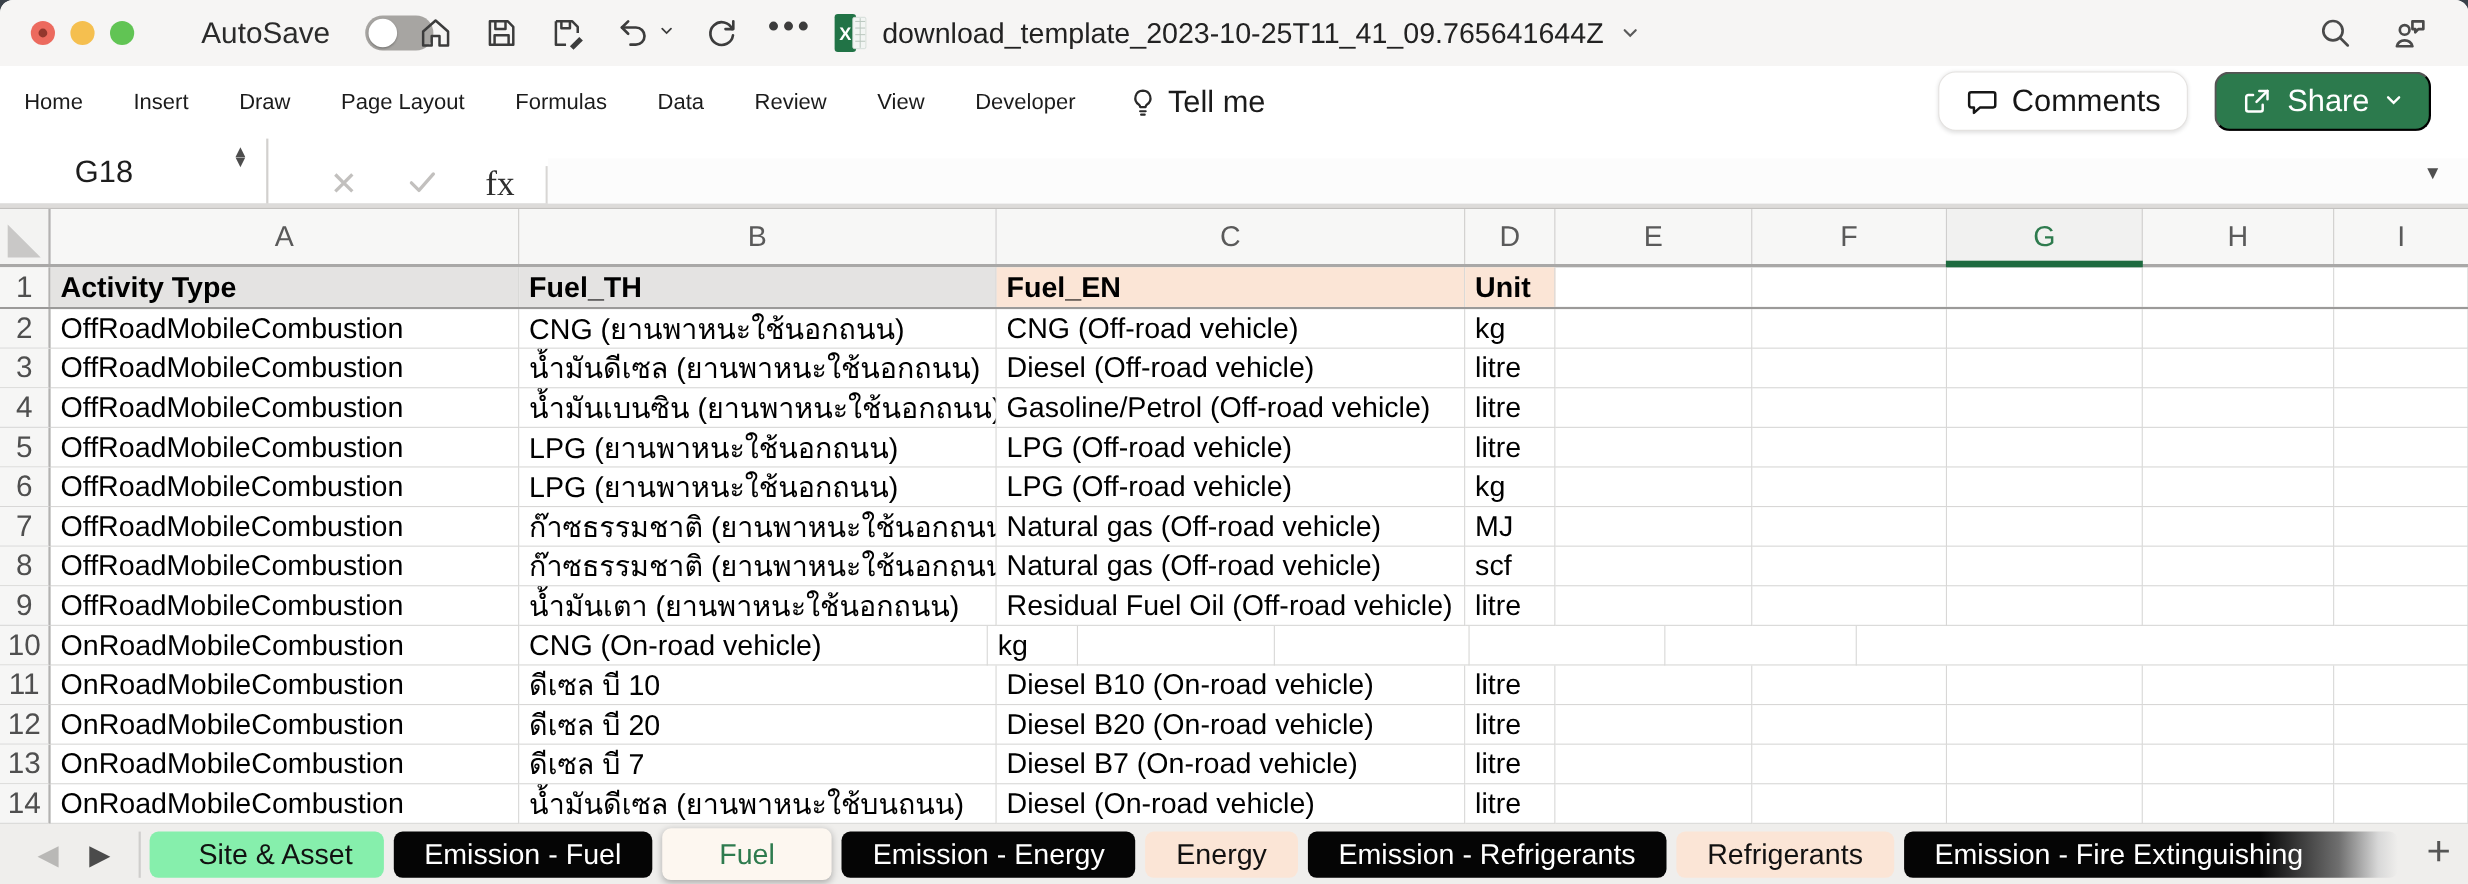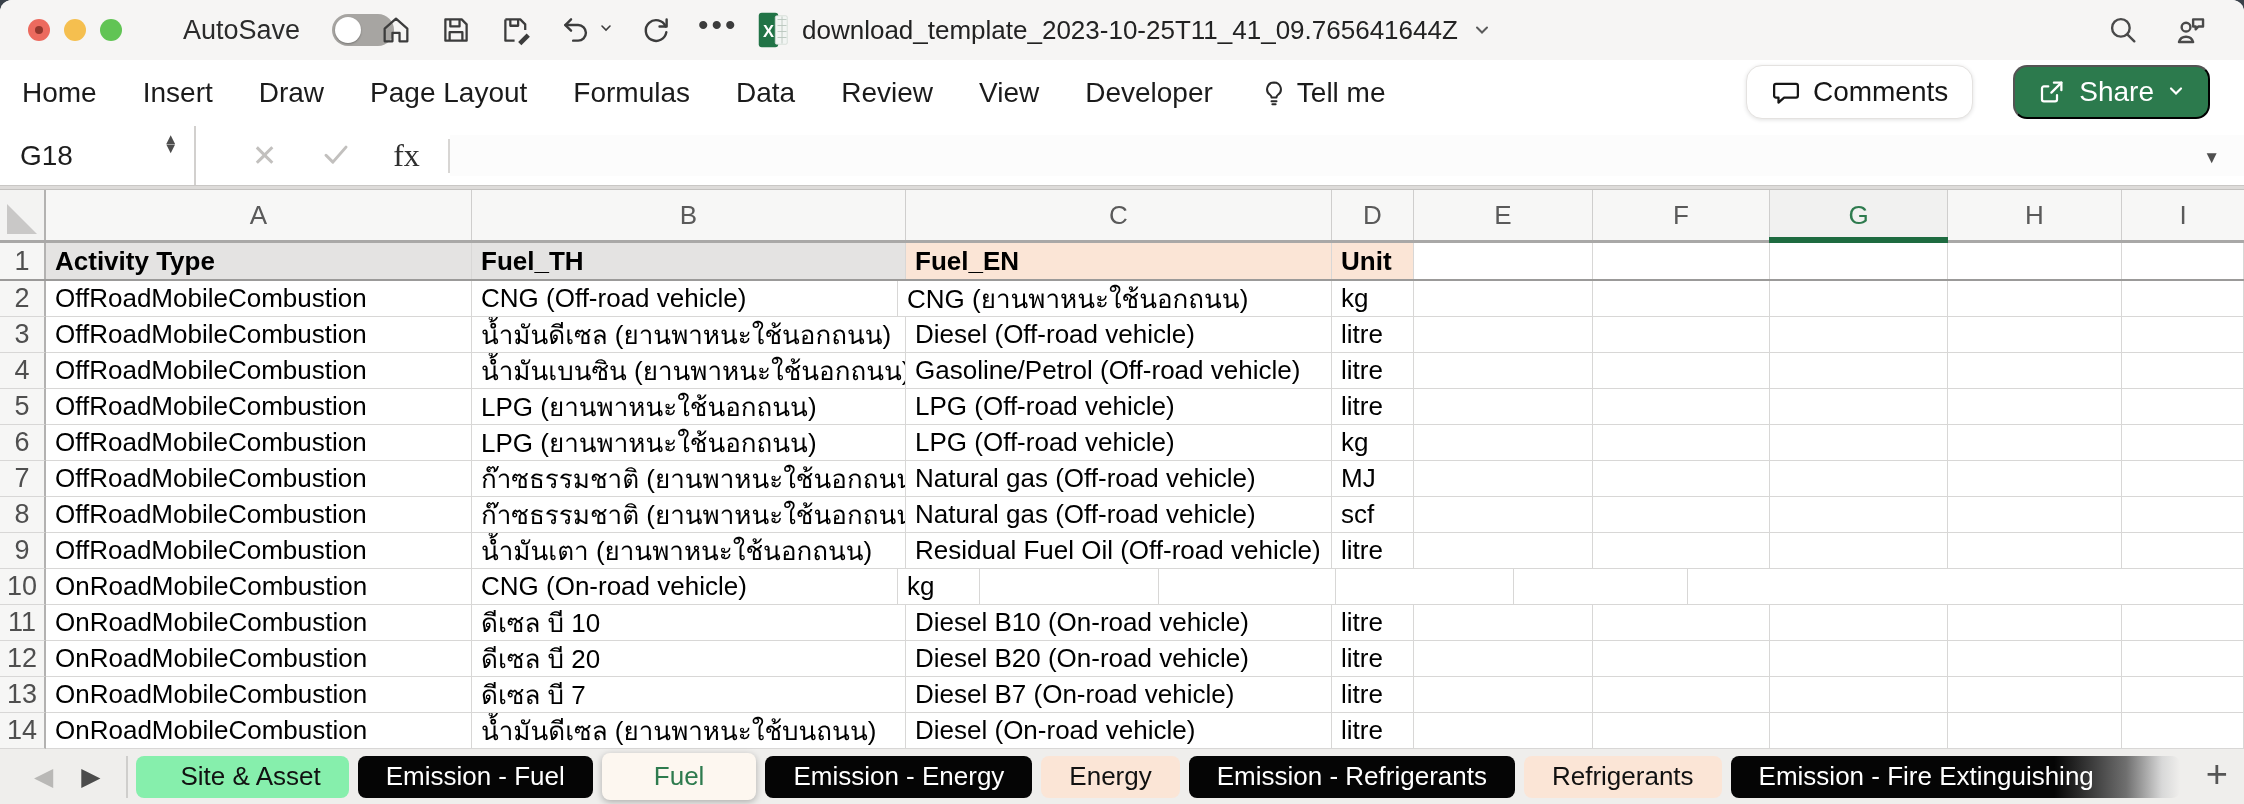--- a/index.html
+++ b/index.html
@@ -25,35 +25,35 @@
   .mini-chevron svg { width:16px; height:16px; }
   .ellipsis { font-size:30px; color:#3c3c3c; letter-spacing:3px; padding-bottom:10px; }
   .doc-title-group { position:absolute; left:758px; top:0; height:60px; display:flex; align-items:center; gap:14px; }
   .doc-title { font-size:26px; color:#222; }
   .titlebar-right { position:absolute; right:36px; top:0; height:60px; display:flex; align-items:center; gap:34px; }
   .titlebar-right svg { width:34px; height:34px; }
 
   
   .ribbon { height:66px; background:#fff; position:relative; display:flex; align-items:center; }
   .ribbon-tabs { display:flex; align-items:center; gap:46px; padding-left:22px; }
-  .ribbon-tab { font-size:28px; color:#1b1b1b; white-space:nowrap; }
+  .ribbon-tab { font-size:20px; color:#1b1b1b; white-space:nowrap; }
   .tellme { display:flex; align-items:center; gap:8px; margin-left:46px; }
   .tellme svg { width:30px; height:30px; }
   .tellme-label { font-size:28px; color:#1b1b1b;text-align:right; }
-  .ribbon-right { position:absolute; right:34px; top:5px; display:flex; align-items:flex-end; gap:40px; }
+  .ribbon-right { position:absolute; right:34px; top:5px; display:flex; align-items:flex-end; gap:24px; }
   .btn-comments { height:54px; background:#fff; border:1px solid #e4e2e0; border-radius:16px; box-shadow:0 1px 4px rgba(0,0,0,.12); display:flex; align-items:center; gap:12px; padding:0 24px; }
   .btn-comments svg { width:30px; height:30px; }
   .btn-comments span { font-size:28px; color:#161616; }
   .btn-share { height:54px; background:#2c7a4d; border-radius:14px; display:flex; align-items:center; gap:12px; padding:0 22px; }
   .btn-share svg { width:30px; height:30px; }
   .btn-share span { font-size:28px; color:#fff; }
   .btn-share .sh-chev svg { width:20px; height:20px; }
 
   
-  .formula-row { height:60px; background:#fff; border-bottom:1px solid #c9c7c5; display:flex; align-items:center; position:relative; }
+  .formula-row { height:60px; background:#fff; border-bottom:1px solid #c9c7c5; display:flex; align-items:flex-end; position:relative;padding-left:48px; }
   .name-box { width:196px; height:100%; border-right:2px solid #d2d0ce; display:flex; align-items:center; position:relative; }
   .name-box-value { font-size:28px; color:#1d1d1d; padding-left:20px; }
   .spinner { position:absolute; right:16px; top:8px; display:flex; flex-direction:column; line-height:.62; font-size:15px; color:#4d4d4d; }
   .fx-cancel { font-size:30px; color:#c2c0be; margin-left:56px; }
   .fx-ok { margin-left:44px; }
   .fx-ok svg { width:30px; height:30px; }
   .fx-label { font-family:"Liberation Serif", serif; font-size:32px; color:#2f2f2f; margin-left:42px; }
   .fx-divider { width:2px; height:34px; background:#d8d6d4; margin-left:28px; }
   .formula-input { flex:1; height:70%; background:#fcfcfc; }
   .formula-expand { position:absolute; right:24px; top:22px; font-size:17px; color:#4f4f4f; }
@@ -263,22 +263,22 @@
       <div class="cell cF"></div>
       <div class="cell cG"></div>
       <div class="cell cH"></div>
       <div class="cell cI"></div>
     </div>
 
     <div id="data-rows">
         <div class="row">
           <div class="gutter">2</div>
           <div class="cell cA">OffRoadMobileCombustion</div>
+          <div class="cell cB">CNG (ยานพาหนะใช้นอกถนน)</div>
           <div class="cell cC">CNG (Off-road vehicle)</div>
-          <div class="cell cB">CNG (ยานพาหนะใช้นอกถนน)</div>
           <div class="cell cD">kg</div>
           <div class="cell cE"></div>
           <div class="cell cF"></div>
           <div class="cell cG"></div>
           <div class="cell cH"></div>
           <div class="cell cI"></div>
         </div>
         <div class="row">
           <div class="gutter">3</div>
           <div class="cell cA">OffRoadMobileCombustion</div>

